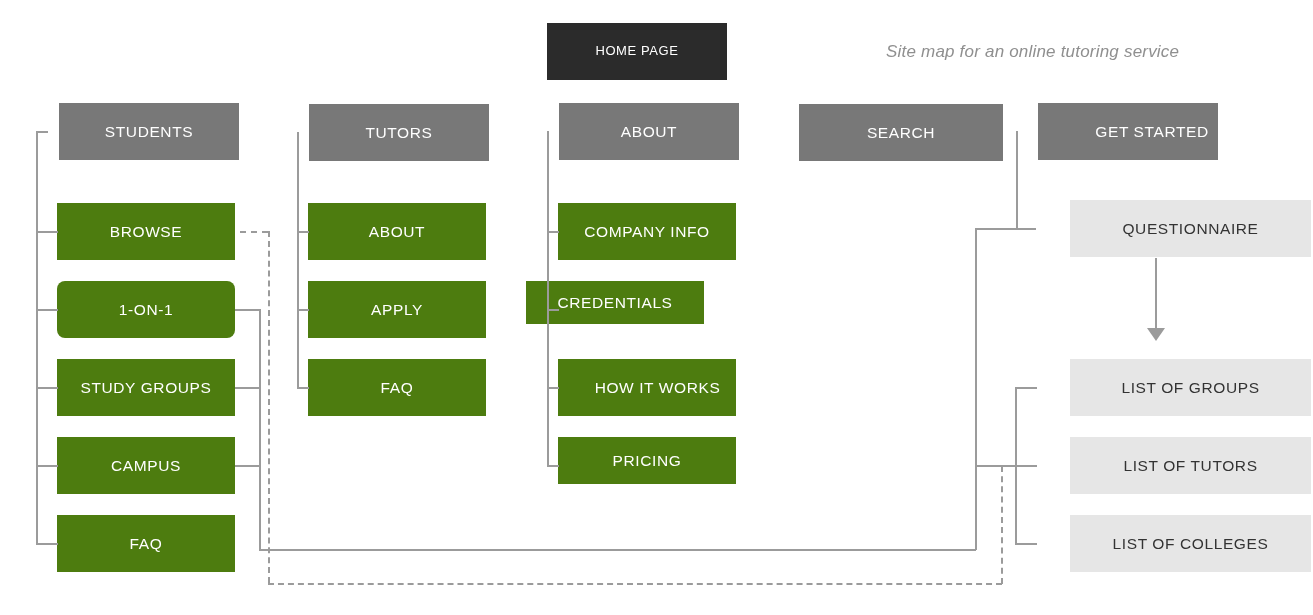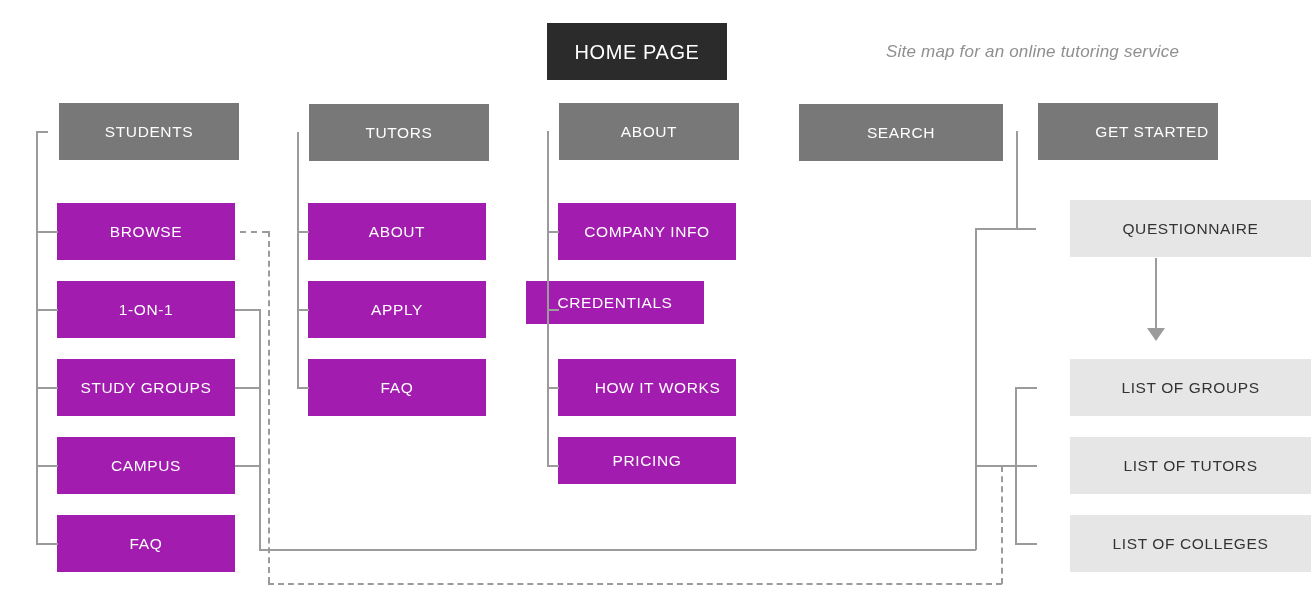--- a/index.html
+++ b/index.html
@@ -25,30 +25,30 @@
     justify-content: center;
     text-align: center;
     letter-spacing: 0.6px;
     box-sizing: border-box;
     line-height: 1.1;
     user-select: none;
   }
   .node.home {
     background: #2b2b2b;
     color: #ffffff;
-    font-size: 20px;
+    font-size: 13px;
   }
   .node.lvl1 {
     background: #787878;
     color: #ffffff;
     font-size: 15.5px;
     margin-left: 12px;
   }
   .node.lvl2 {
-    background: #a21caf;
+    background: #4d7c0f;
     color: #ffffff;
     font-size: 15.5px;
   }
   .node.light {
     background: #e6e6e6;
     color: #333333;
     font-size: 15.5px;
     margin-left: 35px;
   }
   
@@ -100,21 +100,21 @@
 
   <div class="node home" style="left:547px; top:23px; width:180px; height:57px;">HOME PAGE</div>
 
   <div class="node lvl1" style="left:47px; top:103px; width:180px; height:57px;">STUDENTS</div>
   <div class="node lvl1" style="left:297px; top:104px; width:180px; height:57px;">TUTORS</div>
   <div class="node lvl1" style="left:547px; top:103px; width:180px; height:57px;">ABOUT</div>
   <div class="node lvl1" style="left:787px; top:104px; width:204px; height:57px;">SEARCH</div>
   <div class="node lvl1" style="left:1026px; top:103px; width:180px; height:57px;padding-left:48px;">GET STARTED</div>
 
   <div class="node lvl2" style="left:57px; top:203px; width:178px; height:57px;">BROWSE</div>
-  <div class="node lvl2" style="left:57px; top:281px; width:178px; height:57px;">1-ON-1</div>
+  <div class="node lvl2" style="left:57px; top:281px; width:178px; height:57px;border-radius:8px;">1-ON-1</div>
   <div class="node lvl2" style="left:57px; top:359px; width:178px; height:57px;">STUDY GROUPS</div>
   <div class="node lvl2" style="left:57px; top:437px; width:178px; height:57px;">CAMPUS</div>
   <div class="node lvl2" style="left:57px; top:515px; width:178px; height:57px;">FAQ</div>
 
   <div class="node lvl2" style="left:308px; top:203px; width:178px; height:57px;">ABOUT</div>
   <div class="node lvl2" style="left:308px; top:281px; width:178px; height:57px;">APPLY</div>
   <div class="node lvl2" style="left:308px; top:359px; width:178px; height:57px;">FAQ</div>
 
   <div class="node lvl2" style="left:558px; top:203px; width:178px; height:57px;">COMPANY INFO</div>
   <div class="node lvl2" style="left:526px; top:281px; width:178px; height:43px;">CREDENTIALS</div>

